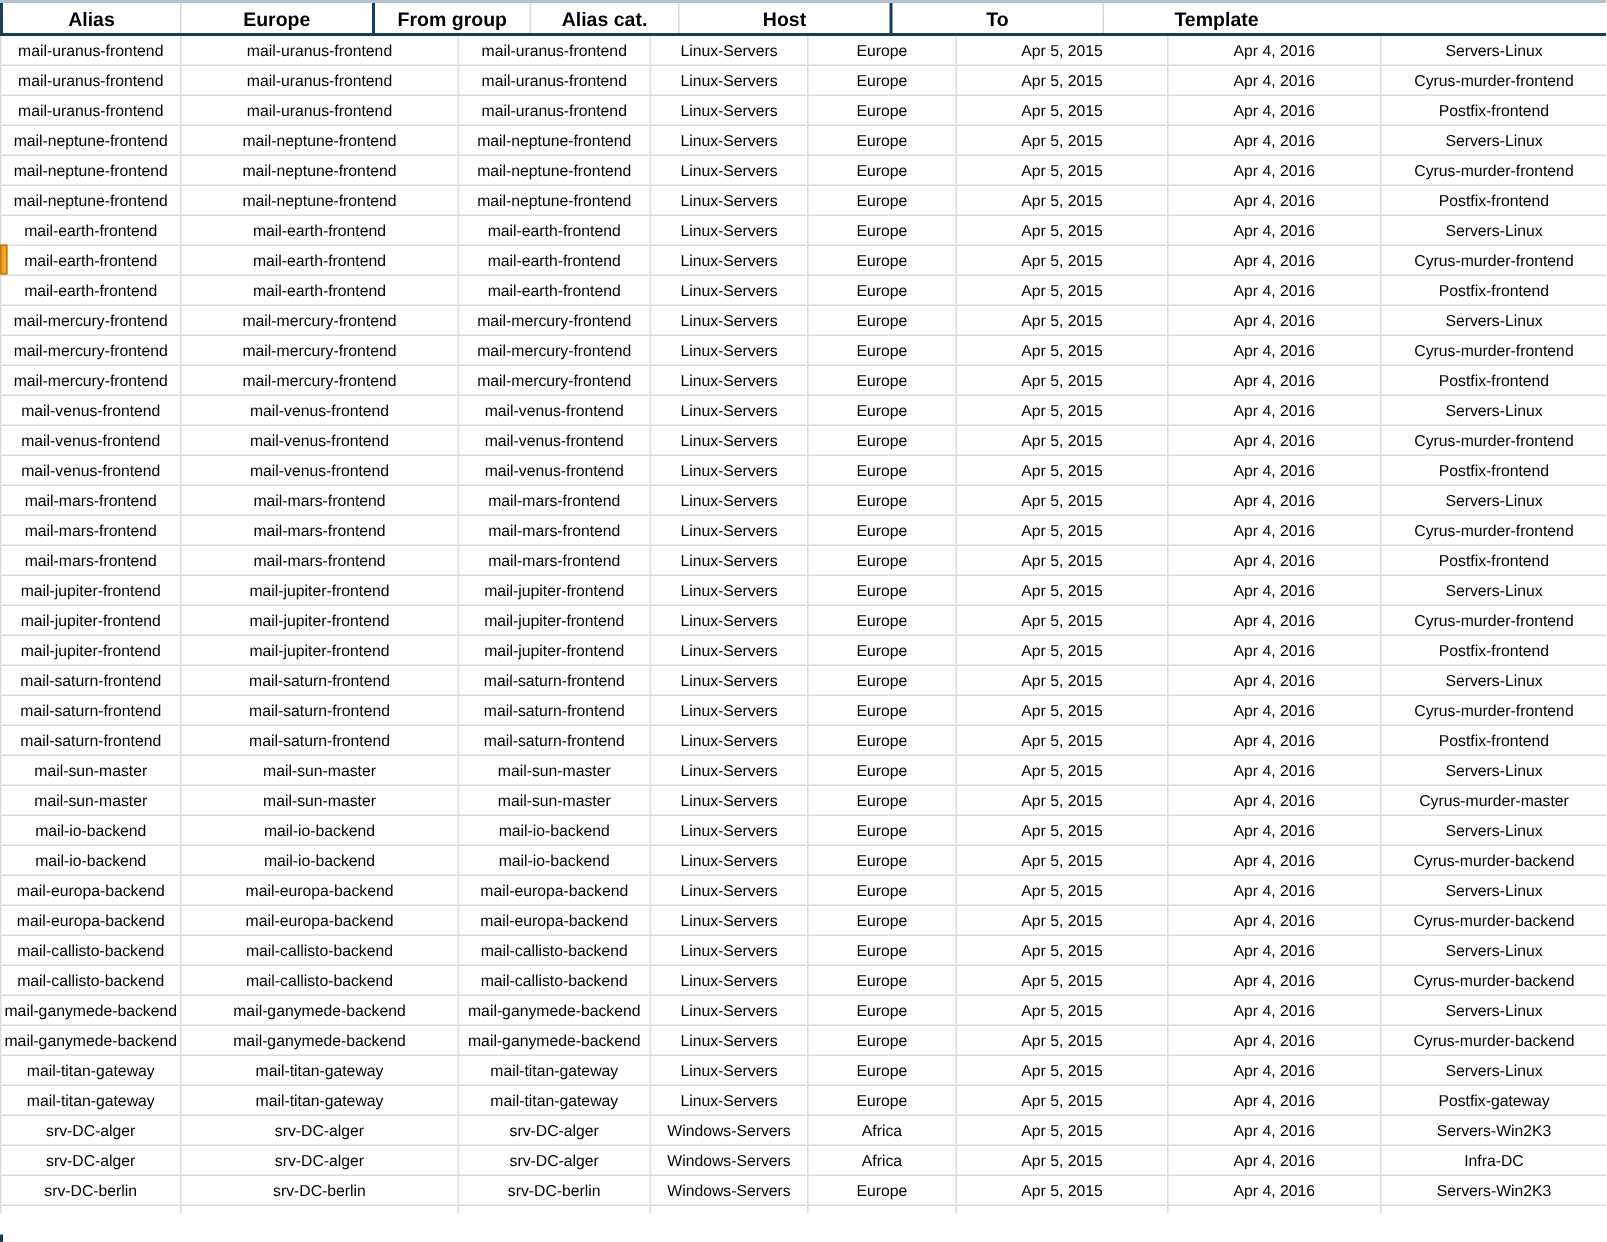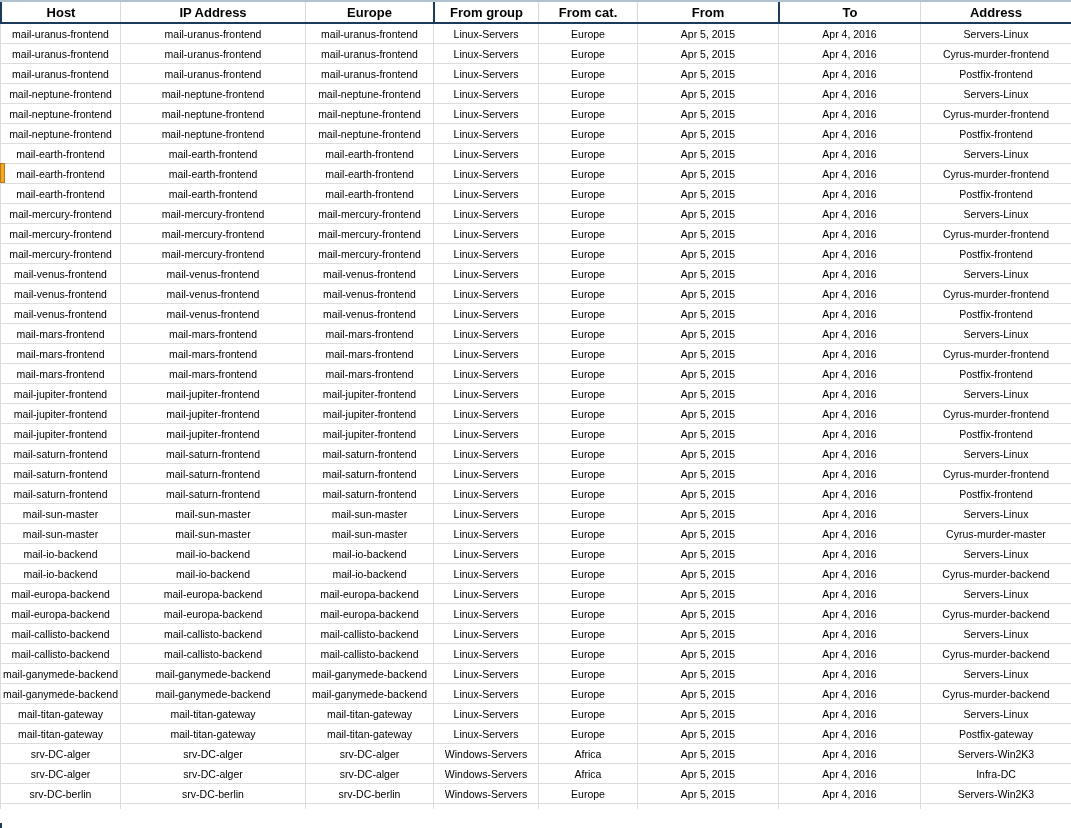--- a/index.html
+++ b/index.html
@@ -110,28 +110,27 @@
 </style>
 </head>
 <body>
 
 <div class="sheet">
 
   <div class="top-strip"></div>
 
 
   <div class="header-row" id="header-row">
-      <div class="header-cell group-start" style="width: 120px; flex: 0 0 120px;">Host</div>
-      <div class="header-cell" style="width: 185px; flex: 0 0 185px;">IP Address</div>
+      <div class="header-cell group-start" style="width: 120px; flex: 0 0 120px;">Alias</div>
       <div class="header-cell" style="width: 128px; flex: 0 0 128px;">Europe</div>
       <div class="header-cell group-start" style="width: 105px; flex: 0 0 105px;">From group</div>
-      <div class="header-cell" style="width: 99px; flex: 0 0 99px;">From cat.</div>
-      <div class="header-cell" style="width: 141px; flex: 0 0 141px;">From</div>
+      <div class="header-cell" style="width: 99px; flex: 0 0 99px;">Alias cat.</div>
+      <div class="header-cell" style="width: 141px; flex: 0 0 141px;">Host</div>
       <div class="header-cell group-start" style="width: 142px; flex: 0 0 142px;">To</div>
-      <div class="header-cell" style="width: 151px; flex: 0 0 151px;">Address</div>
+      <div class="header-cell" style="width: 151px; flex: 0 0 151px;">Template</div>
     </div>
 
   <div class="table-body" id="table-body">
       <div class="row">
         <div class="cell" style="width: 120px; flex: 0 0 120px;">mail-uranus-frontend</div>
         <div class="cell" style="width: 185px; flex: 0 0 185px;">mail-uranus-frontend</div>
         <div class="cell" style="width: 128px; flex: 0 0 128px;">mail-uranus-frontend</div>
         <div class="cell" style="width: 105px; flex: 0 0 105px;">Linux-Servers</div>
         <div class="cell" style="width: 99px; flex: 0 0 99px;">Europe</div>
         <div class="cell" style="width: 141px; flex: 0 0 141px;">Apr 5, 2015</div>

